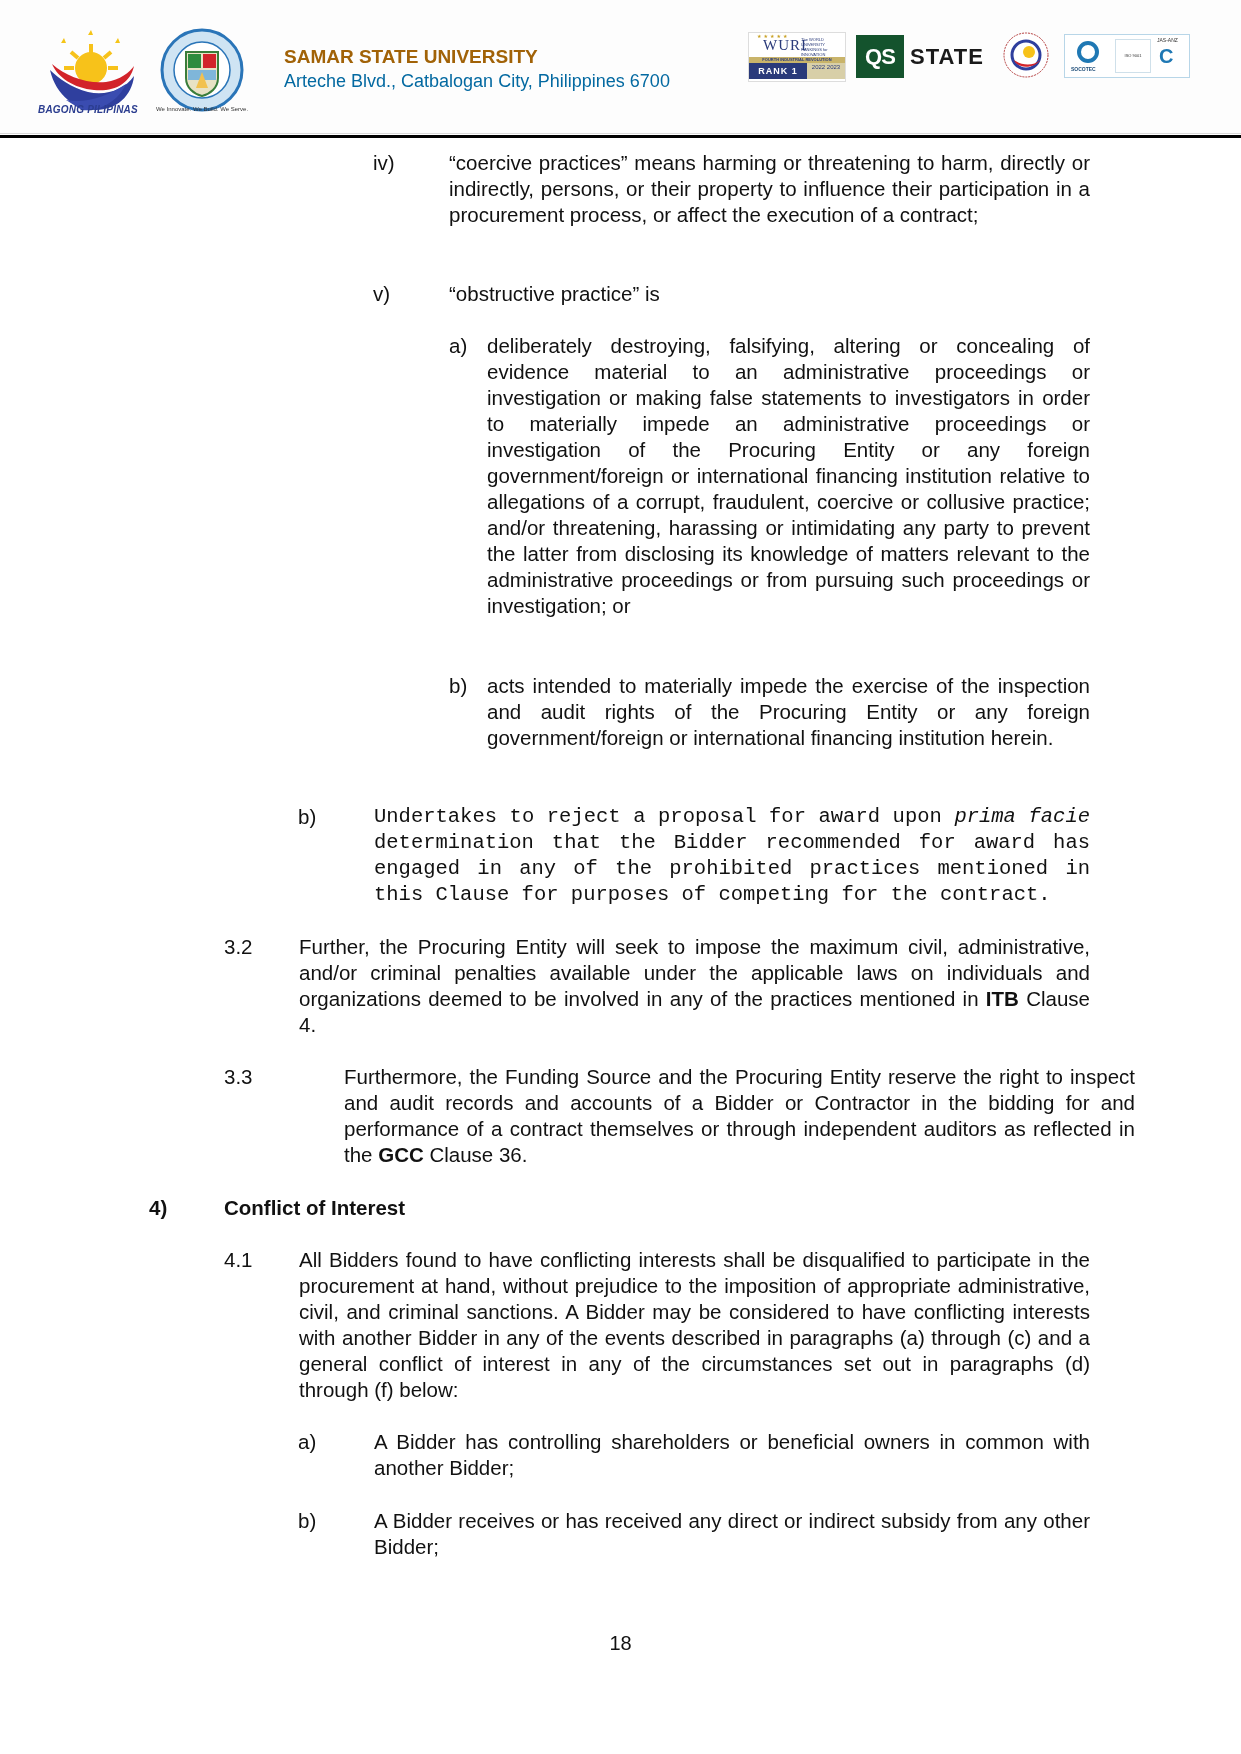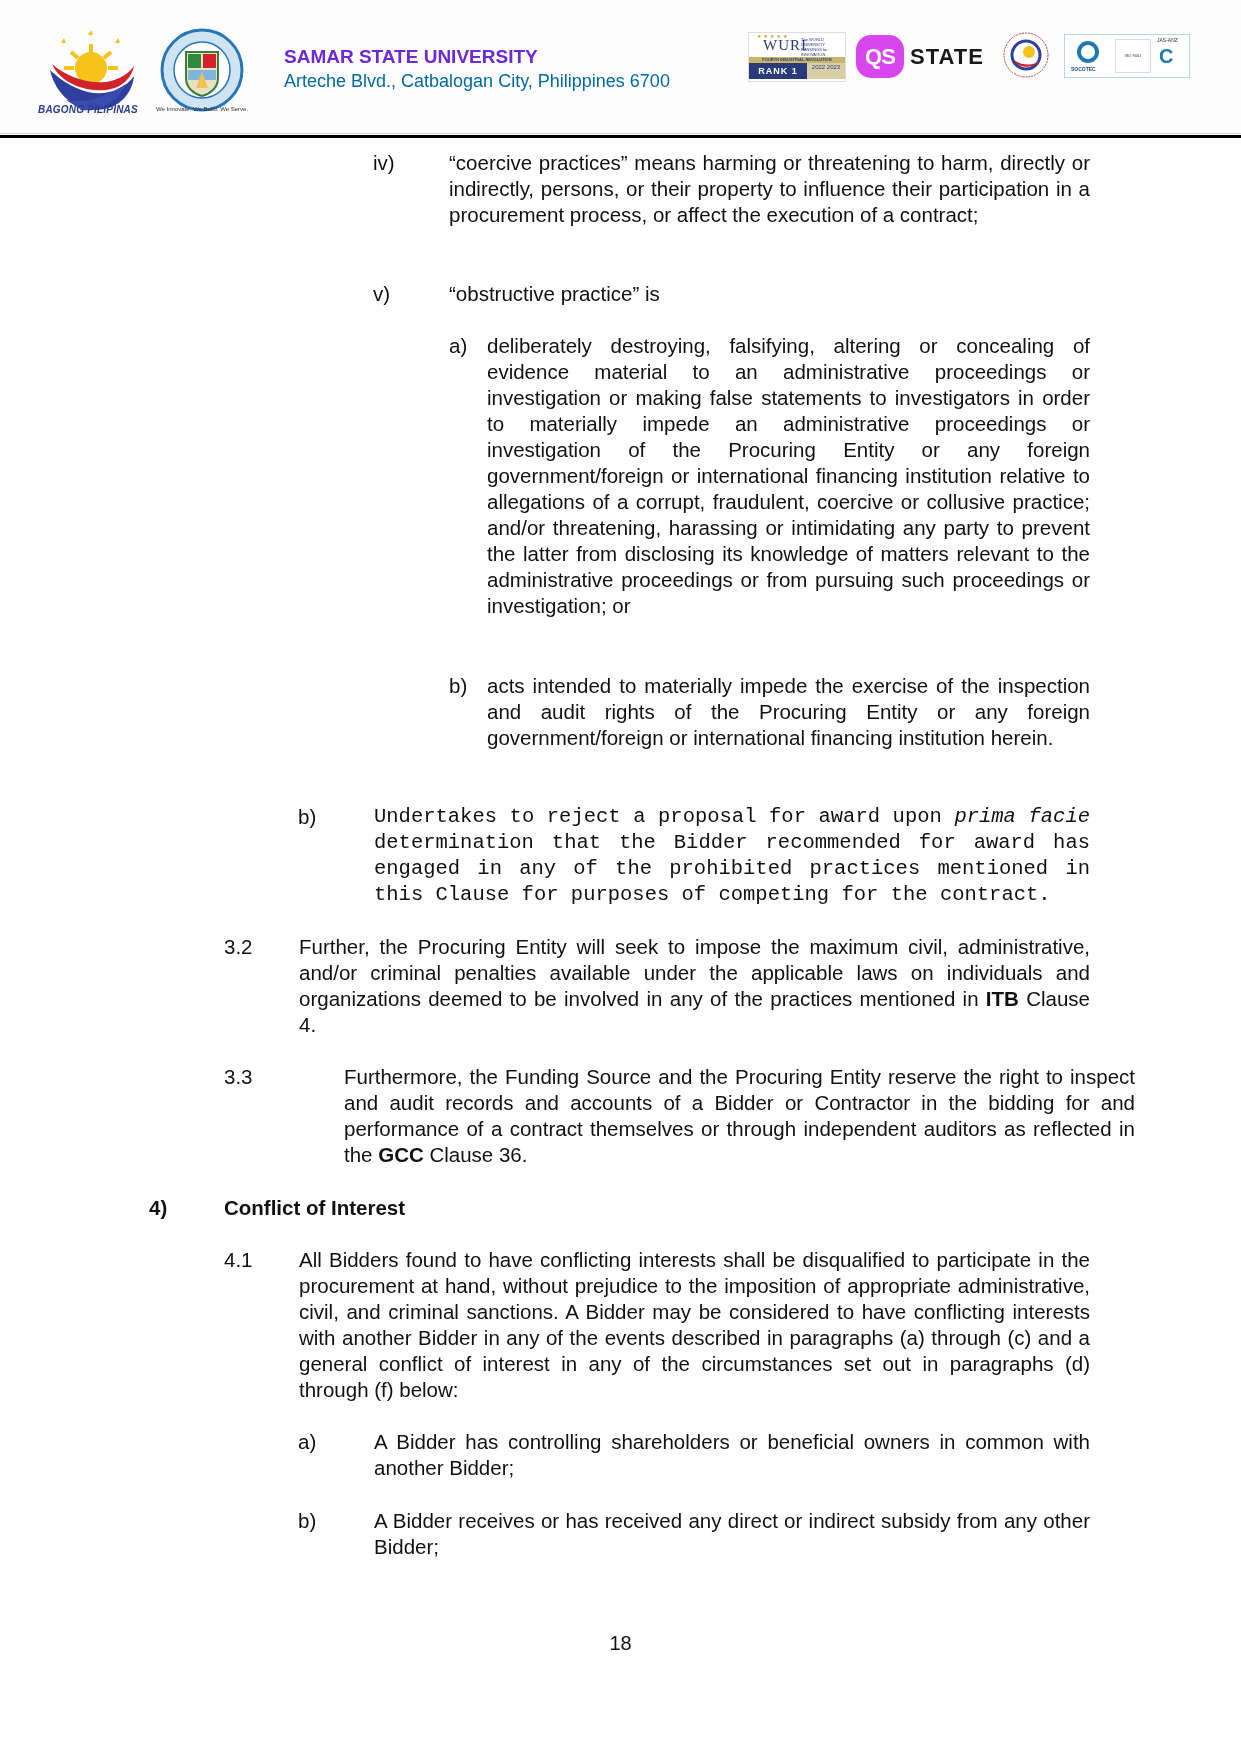--- a/index.html
+++ b/index.html
@@ -8,33 +8,33 @@
   .header { position: absolute; left: 0; top: 0; width: 1241px; height: 134px; background: #fdfdfd; }
   .rule { position: absolute; left: 0; top: 135px; width: 1241px; height: 3px; background: #000; }
   .rule-light { position: absolute; left: 0; top: 133px; width: 1241px; height: 1px; background: #d8d8d8; }
 
   .logo-bp { position: absolute; left: 36px; top: 26px; width: 110px; height: 92px; }
   .logo-ssu { position: absolute; left: 152px; top: 28px; width: 100px; height: 92px; }
   .logo-caption { position: absolute; font-family: "Liberation Sans", sans-serif; }
   .bp-caption { left: 38px; top: 104px; font-size: 10px; font-weight: bold; color: #2b3d8f; font-style: italic; letter-spacing: 0.2px; }
   .ssu-caption { left: 156px; top: 106px; font-size: 6px; color: #333; }
 
-  .uni-name { position: absolute; left: 284px; top: 46px; font-size: 19px; font-weight: bold; color: #6d28d9; }
+  .uni-name { position: absolute; left: 284px; top: 46px; font-size: 19px; font-weight: bold; color: #a16207; }
   .uni-addr { position: absolute; left: 284px; top: 71px; font-size: 18px; color: #0369a1; }
 
   .badge { position: absolute; }
   .wuri { left: 748px; top: 32px; width: 96px; height: 48px; border: 1px solid #ddd; background: #fff; }
   .wuri .w-top { position: absolute; left: 14px; top: 4px; font-family: Liberation Serif, serif; font-size: 15px; color: #2a3a7a; letter-spacing: 1px; }
   .wuri .w-stars { position: absolute; left: 8px; top: 0px; font-size: 5px; color: #c9a227; letter-spacing: 2px; }
   .wuri .w-sub { position: absolute; left: 52px; top: 4px; width: 40px; font-size: 4px; color: #2a3a7a; line-height: 5px; }
   .wuri .w-band { position: absolute; left: 0; top: 24px; width: 96px; height: 6px; background: #c9b46a; font-size: 4px; color: #2a3a7a; text-align: center; line-height: 6px; font-weight: bold; }
   .wuri .w-rank { position: absolute; left: 0; top: 30px; width: 58px; height: 16px; background: #2a3a7a; color: #fff; font-size: 9px; font-weight: bold; text-align: center; line-height: 16px; letter-spacing: 1px; }
   .wuri .w-year { position: absolute; left: 58px; top: 30px; width: 38px; height: 16px; background: #d8cfa8; color: #2a3a7a; font-size: 6px; text-align: center; line-height: 8px; }
 
-  .qs { left: 856px; top: 35px; width: 48px; height: 43px; background: #d946ef; color: #fff; font-size: 22px; font-weight: bold; text-align: center; line-height: 43px; letter-spacing: -1px; border-radius: 15px; }
+  .qs { left: 856px; top: 35px; width: 48px; height: 43px; background: #14532d; color: #fff; font-size: 22px; font-weight: bold; text-align: center; line-height: 43px; letter-spacing: -1px; }
   .qs-stars { left: 910px; top: 44px; font-size: 22px; font-weight: bold; color: #1a1a1a; letter-spacing: 1px; }
 
   .pqa { left: 1002px; top: 30px; width: 48px; height: 50px; }
   .socotec { left: 1064px; top: 34px; width: 124px; height: 42px; border: 1px solid #b8d6e8; background: #fff; }
   .socotec .s-ring { position: absolute; left: 12px; top: 6px; width: 22px; height: 22px; border-radius: 50%; border: 4px solid #1f78b4; box-sizing: border-box; }
   .socotec .s-name { position: absolute; left: 6px; top: 31px; font-size: 5px; font-weight: bold; color: #1f4e79; }
   .socotec .s-iso { position: absolute; left: 50px; top: 4px; width: 34px; height: 32px; border: 1px solid #cfe0ea; font-size: 4px; color: #333; text-align: center; line-height: 32px; }
   .socotec .s-jas { position: absolute; left: 92px; top: 2px; font-size: 5px; color: #333; }
   .socotec .s-c { position: absolute; left: 94px; top: 10px; font-size: 20px; font-weight: bold; color: #1f78b4; }
 

